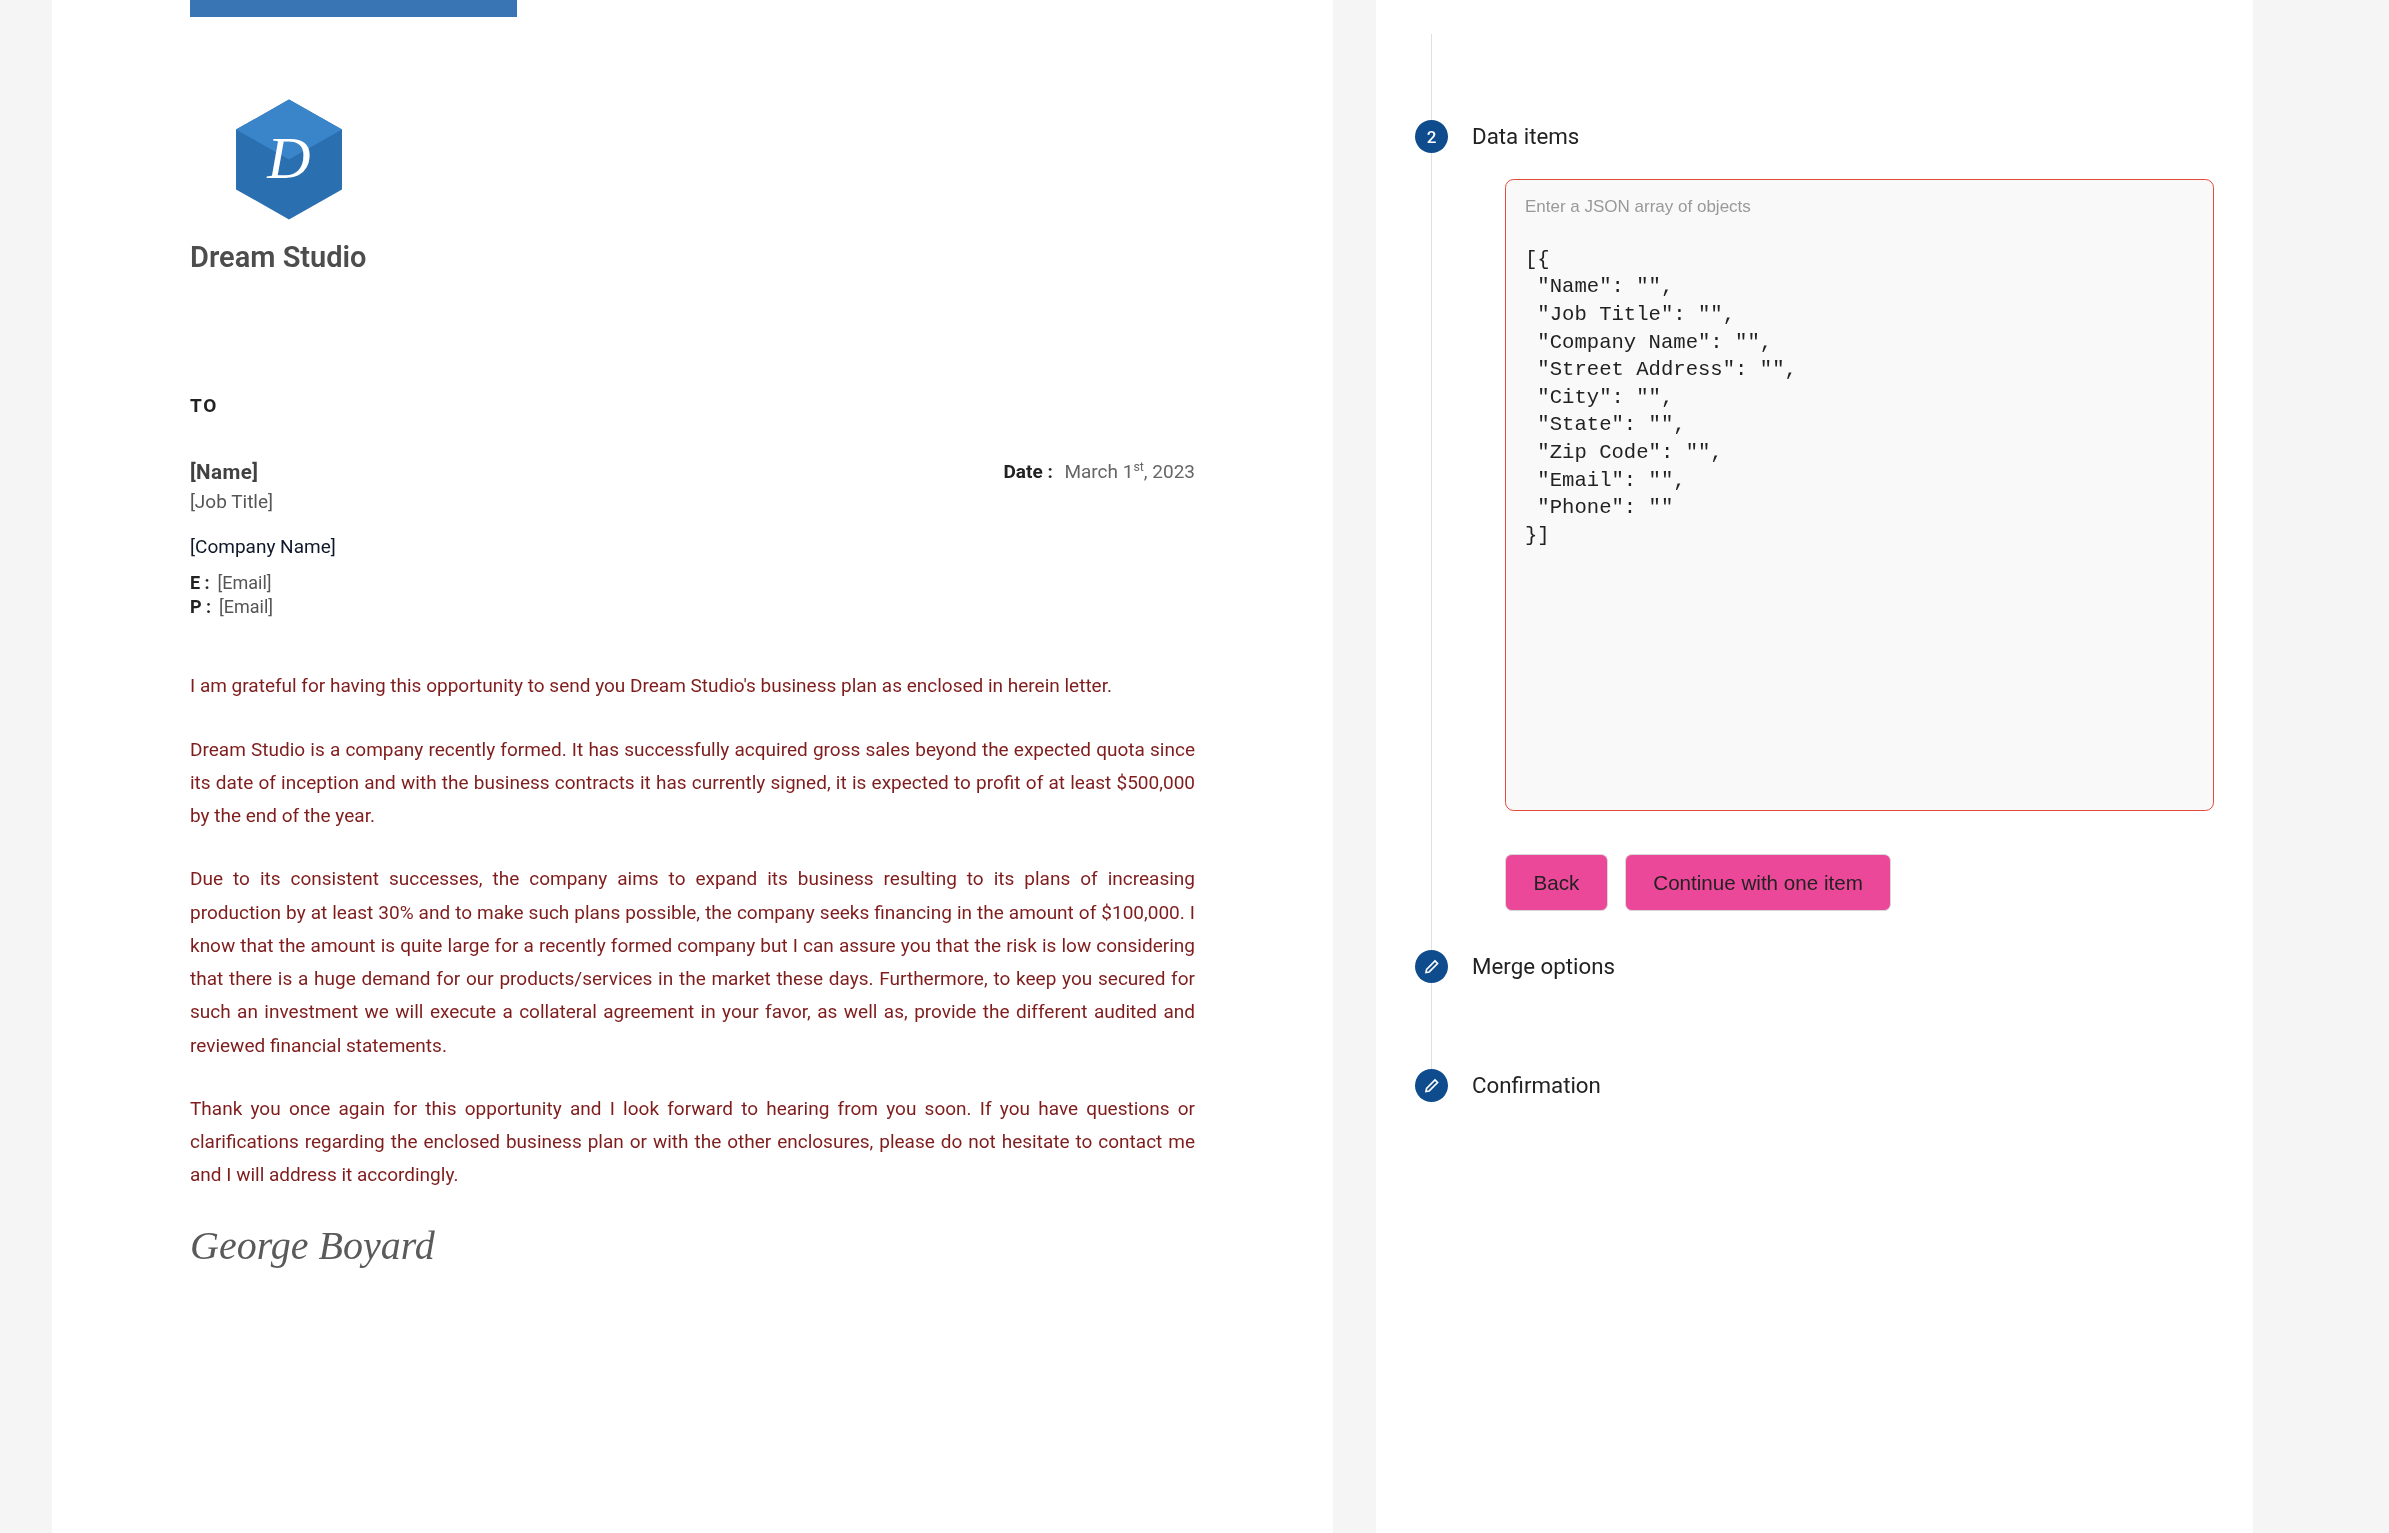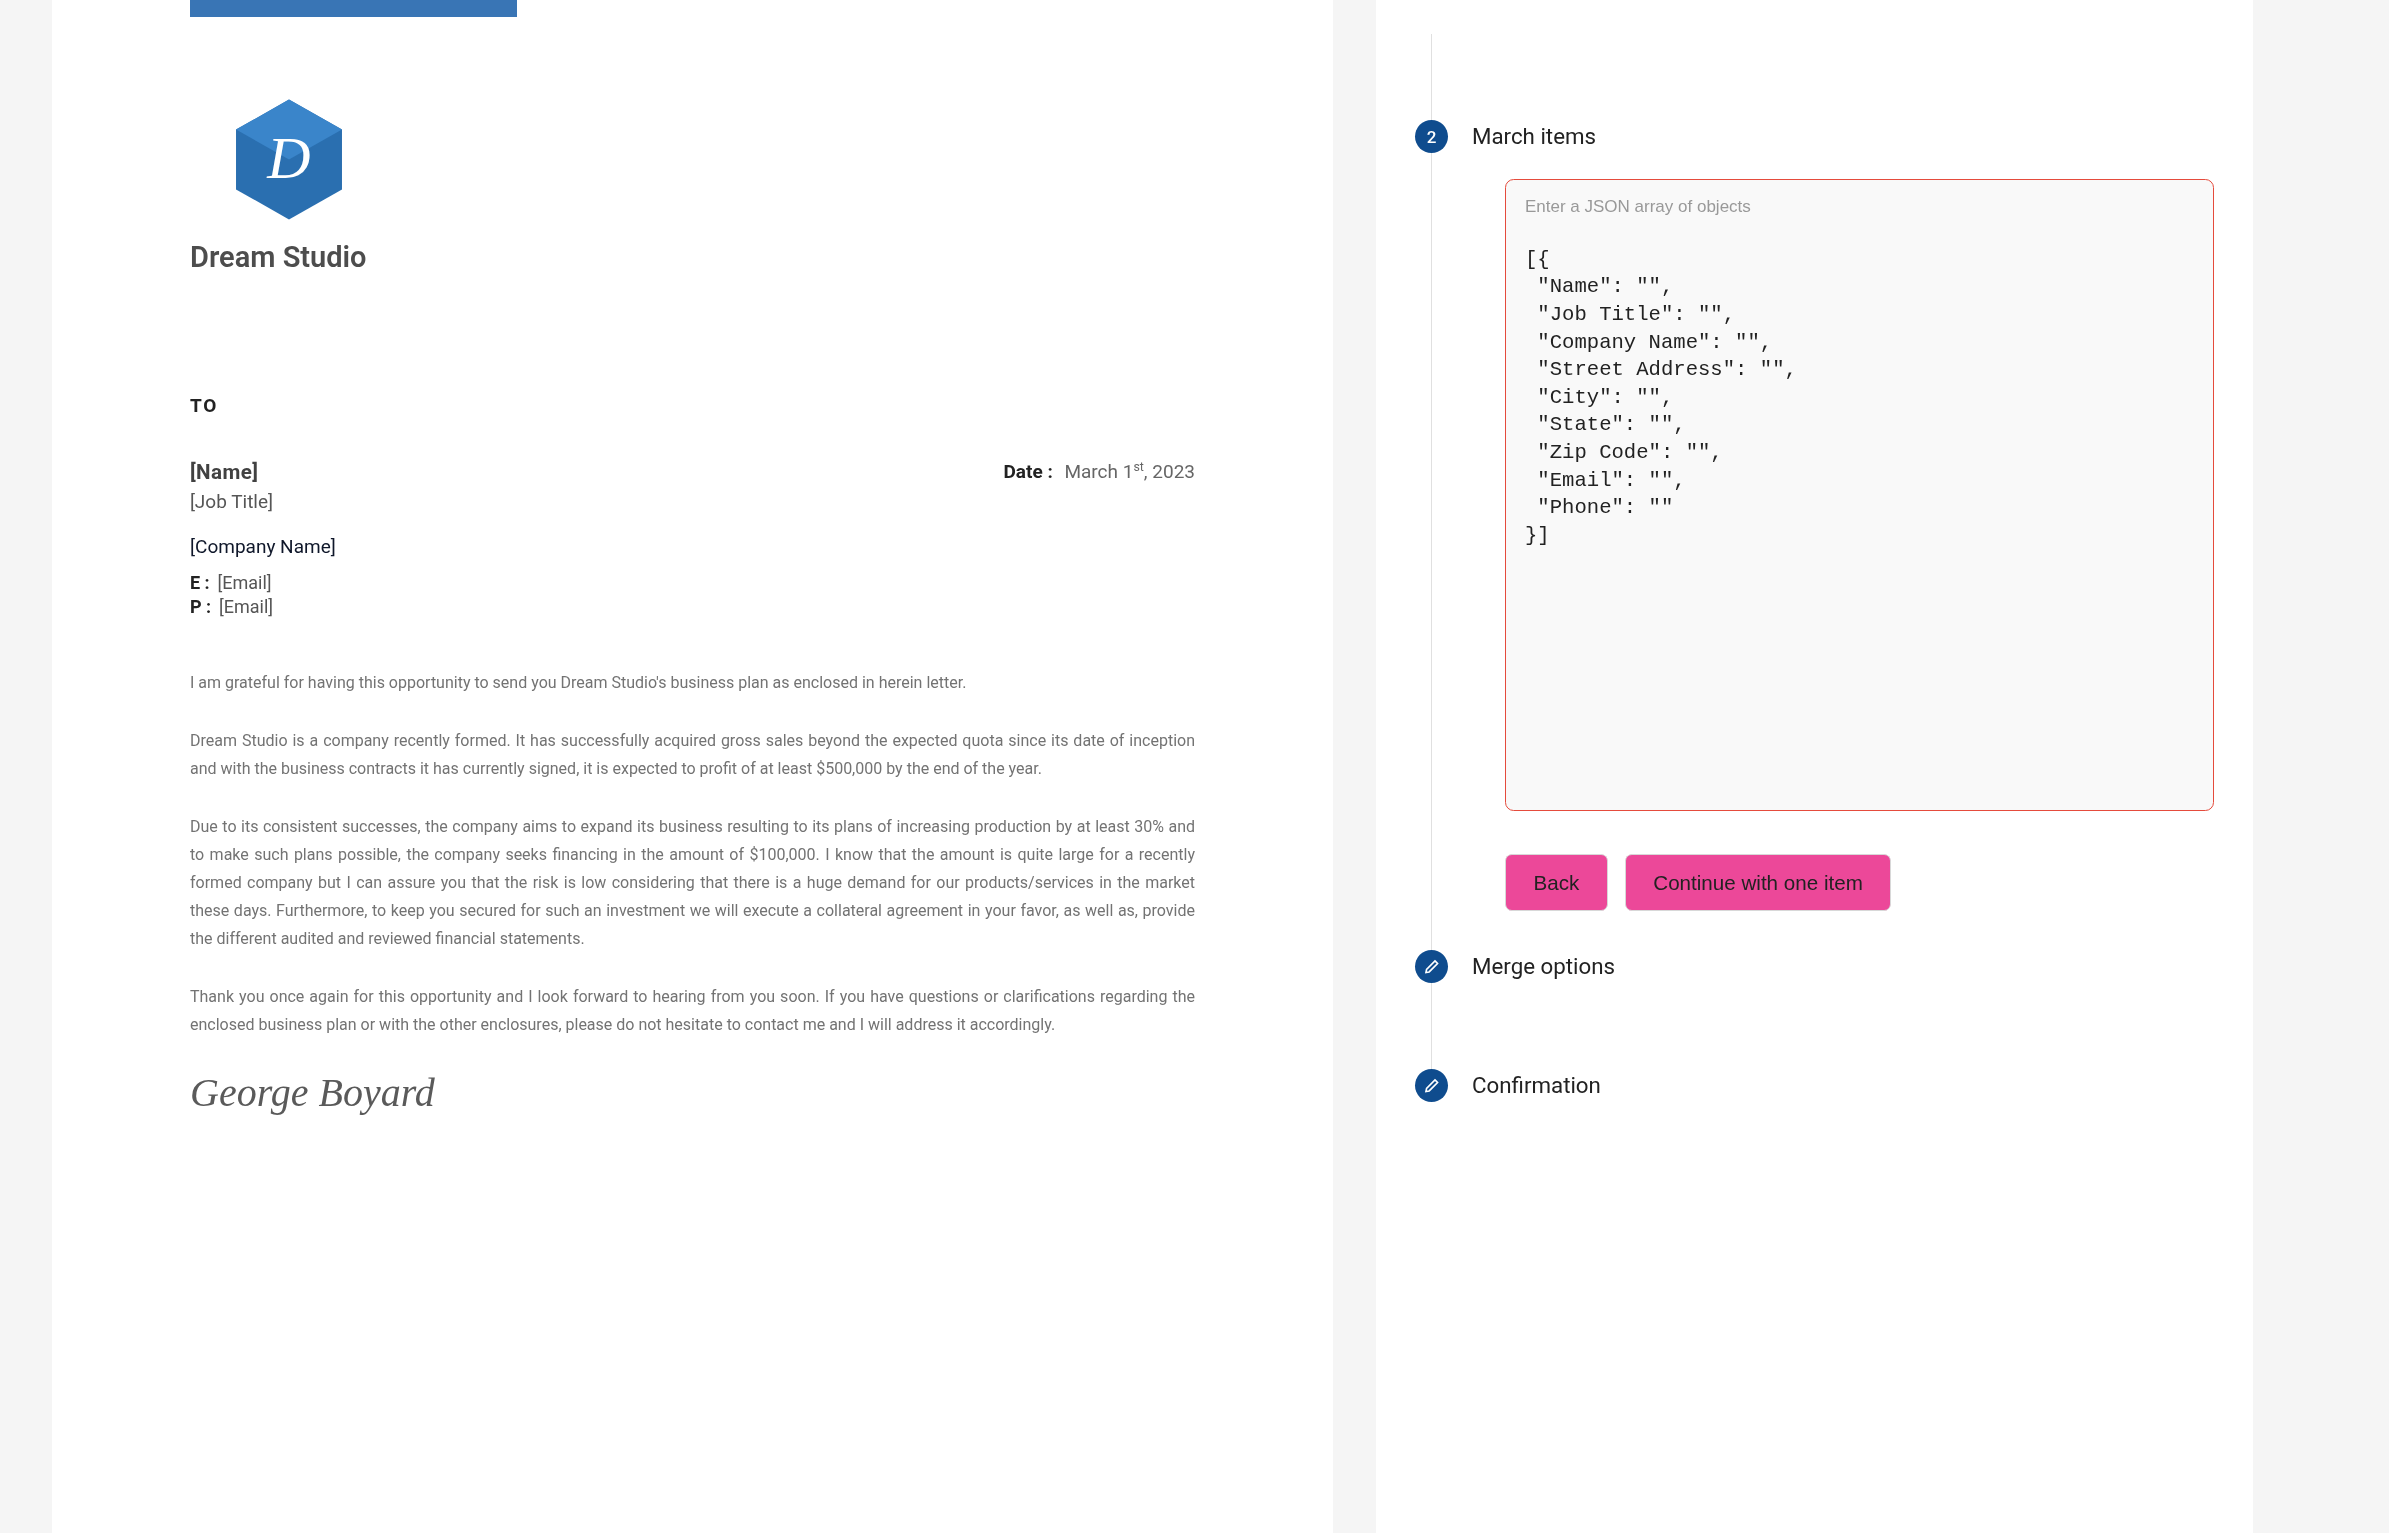--- a/index.html
+++ b/index.html
@@ -97,23 +97,23 @@
     }
     .contact-label {
       font-weight: 700;
       color: #222;
       margin-right: 3.4px;
     }
     .body-text {
       margin-top: 52px;
     }
     .body-text p {
-      font-size: 16px;
+      font-size: 19px;
       line-height: 1.75;
-      color: #737373;
+      color: #7f1d1d;
       margin-bottom: 30px;
       text-align: justify;
     }
     .signature {
       font-family: "Brush Script MT", cursive;
       font-size: 40px;
       color: #5a5a5a;
       margin-top: 30px;
       font-style: italic;
     }
@@ -317,21 +317,21 @@
 
 
     <div class="gap-block">
         <div class="connector-only"></div>
       </div>
 
     <div class="step step-row2" style="position:relative;">
       <div class="step-connector"></div>
       <div class="step-indicator">2</div>
       <div style="flex:1;">
-        <div class="step-label">March items</div>
+        <div class="step-label">Data items</div>
         <div class="step-content">
           <div class="textarea-wrapper">
             <div class="json-textarea">
               <span class="json-placeholder-label">Enter a JSON array of objects</span>
               <div class="json-content">[{
  "Name": "",
  "Job Title": "",
  "Company Name": "",
  "Street Address": "",
  "City": "",

